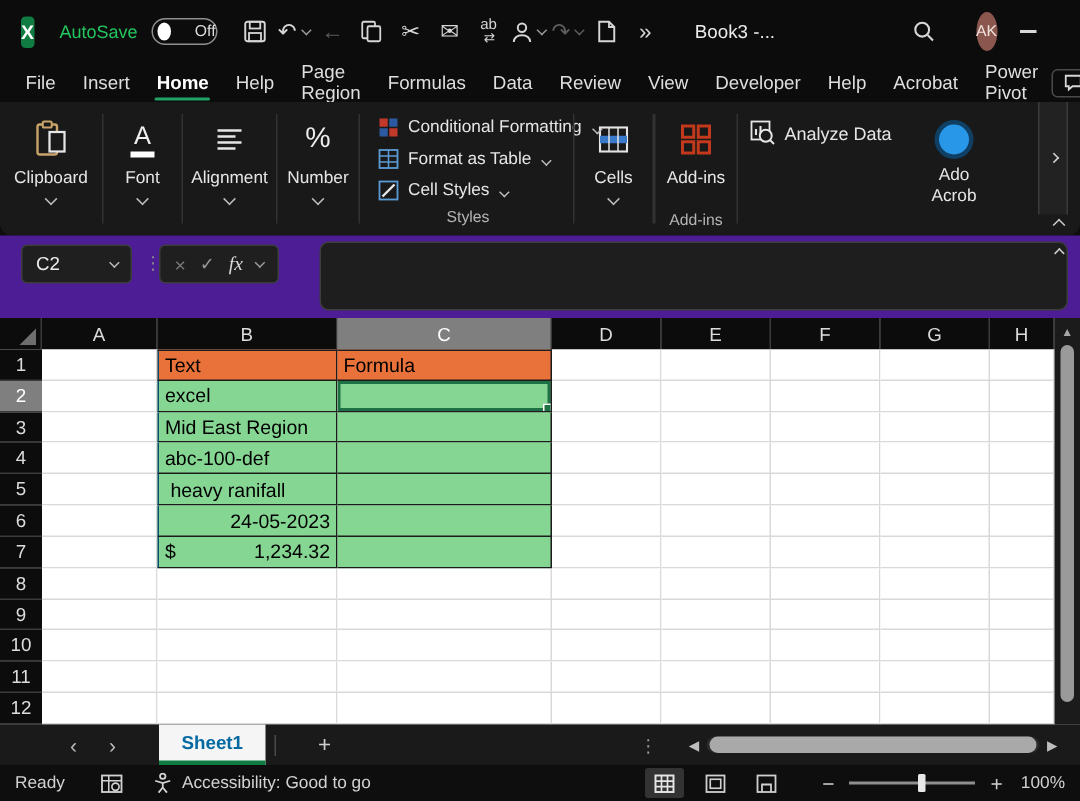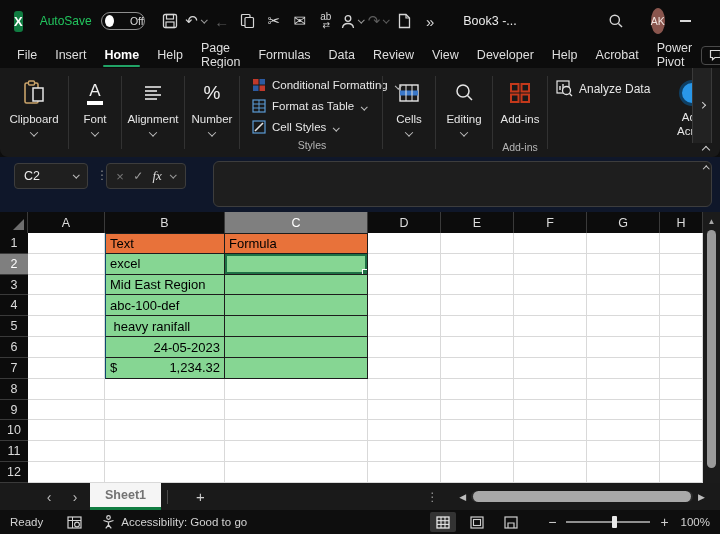--- a/index.html
+++ b/index.html
@@ -67,21 +67,21 @@
   .analyze-btn { display:flex; align-items:center; gap:6px; font-size:12px; margin-top:4px; white-space:nowrap; }
   .adobe-grp { padding-top:8px; width:52px; overflow:hidden; align-items:flex-start; }
   .adobe-grp .ric { align-self:center; }
   .adobe-circle { width:26px; height:26px; border-radius:50%; background:var(--adobe-blue); border:3px solid #0f3f63; }
   .adobe-lines { font-size:11.5px; line-height:14px; white-space:nowrap; text-align:center; width:100%; }
   .ribbon-strip { position:absolute; right:8px; top:0; bottom:14px; width:20px; background:#222;
     border-left:1px solid #3a3a3a; border-right:1px solid #3a3a3a; display:flex; align-items:center; justify-content:center; color:#cfcfcf; }
   .collapse-chev { position:absolute; right:11px; bottom:4px; color:#cfcfcf; }
 
   
-  .formularow { height:55px; background:#0f172a; position:relative; flex:0 0 auto; }
+  .formularow { height:55px; background:#4c1d95; position:relative; flex:0 0 auto; }
   .namebox { position:absolute; left:14px; top:6px; width:74px; height:26px; background:#1f1f1f;
     border:1px solid #3d3d3d; border-radius:4px; display:flex; align-items:center; color:#ececec; font-size:12.5px; }
   .namebox .nb-text { padding-left:9px; flex:1; }
   .namebox .chev { color:#bdbdbd; margin-right:9px; }
   .fb-dots { position:absolute; left:96px; top:11px; color:#8a8a8a; font-size:12px; }
   .fxbox { position:absolute; left:106px; top:6px; width:80px; height:26px; background:#1f1f1f;
     border:1px solid #3d3d3d; border-radius:4px; display:flex; align-items:center; justify-content:space-evenly; font-size:13px; }
   .fxbox .x { color:#787878; }
   .fxbox .ok { color:#9a9a9a; font-size:12px; }
   .fxbox .fx { color:#dcdcdc; font-style:italic; font-family:"Liberation Serif", serif; font-size:13px; }
@@ -117,21 +117,21 @@
     background:var(--selection-green); border:1px solid #fff; z-index:3; }
   .vscroll { position:absolute; right:0; top:0; bottom:0; width:17px; background:#1b1b1b;
     display:flex; flex-direction:column; align-items:center; }
   .vs-up { color:#a8a8a8; font-size:8px; height:18px; display:flex; align-items:center; }
   .vs-thumb { width:9px; height:238px; background:#9a9a9a; border-radius:5px; }
 
   
   .sheetbar { height:27px; background:#1a1a1a; display:flex; align-items:center; color:#cfcfcf; position:relative; flex:0 0 auto; }
   .snav { width:26px; text-align:center; font-size:14px; color:#bdbdbd; }
   .snav:first-child { margin-left:36px; }
-  .sheet-tab { margin-left:2px; height:27px; background:#f5f5f5; color:#737373; font-size:12.5px; font-weight:bold;
+  .sheet-tab { margin-left:18px; height:27px; background:#f5f5f5; color:#0369a1; font-size:12.5px; font-weight:bold;
     display:flex; align-items:center; padding:0 15px; border-bottom:3px solid var(--excel-green); }
   .tab-div { width:1px; height:14px; background:#4a4a4a; margin-left:6px; }
   .add-sheet { margin-left:28px; font-size:15px; color:#cfcfcf; }
   .hscroll { position:absolute; right:0; top:0; bottom:0; display:flex; align-items:center; }
   .hs-dots { color:#9a9a9a; font-size:12px; margin-right:16px; }
   .hs-arrow { color:#bdbdbd; font-size:9px; margin:0 5px; }
   .hs-track { width:222px; height:11px; border-radius:6px; background:#2a2a2a; display:flex; align-items:center; }
   .hs-thumb { width:218px; height:11px; margin-left:2px; border-radius:6px; background:#a9a9a9; }
   .hscroll .pad-r { width:10px; }
 
@@ -342,30 +342,20 @@
           <rect x="2" y="2" width="18" height="16" fill="none" stroke="#e6e6e6" stroke-width="1.4"></rect>
           <rect x="2" y="7.5" width="18" height="5" fill="#3a78c9"></rect>
           <line x1="8" y1="2" x2="8" y2="18" stroke="#e6e6e6" stroke-width="1"></line>
           <line x1="14" y1="2" x2="14" y2="18" stroke="#e6e6e6" stroke-width="1"></line>
         </svg>
       </div>
       <div class="rlabel">Cells</div>
       <span class="chev down"></span>
     </div>
     <div class="rsep"></div>
-    <div class="rgroup" style="width:56px">
-      <div class="ric">
-        <svg width="20" height="20" viewBox="0 0 20 20">
-          <circle cx="9" cy="8" r="6" fill="none" stroke="#e6e6e6" stroke-width="1.5"></circle>
-          <line x1="13.5" y1="12.5" x2="18" y2="17" stroke="#e6e6e6" stroke-width="1.5"></line>
-        </svg>
-      </div>
-      <div class="rlabel">Editing</div>
-      <span class="chev down"></span>
-    </div>
     <div class="rsep"></div>
     <div class="rgroup" style="width:54px">
       <div class="ric">
         <svg width="22" height="22" viewBox="0 0 22 22">
           <rect x="2" y="2" width="7.5" height="7.5" fill="none" stroke="var(--addins-orange)" stroke-width="2"></rect>
           <rect x="12.5" y="2" width="7.5" height="7.5" fill="none" stroke="var(--addins-orange)" stroke-width="2"></rect>
           <rect x="2" y="12.5" width="7.5" height="7.5" fill="none" stroke="var(--addins-orange)" stroke-width="2"></rect>
           <rect x="12.5" y="12.5" width="7.5" height="7.5" fill="none" stroke="var(--addins-orange)" stroke-width="2"></rect>
         </svg>
       </div>

